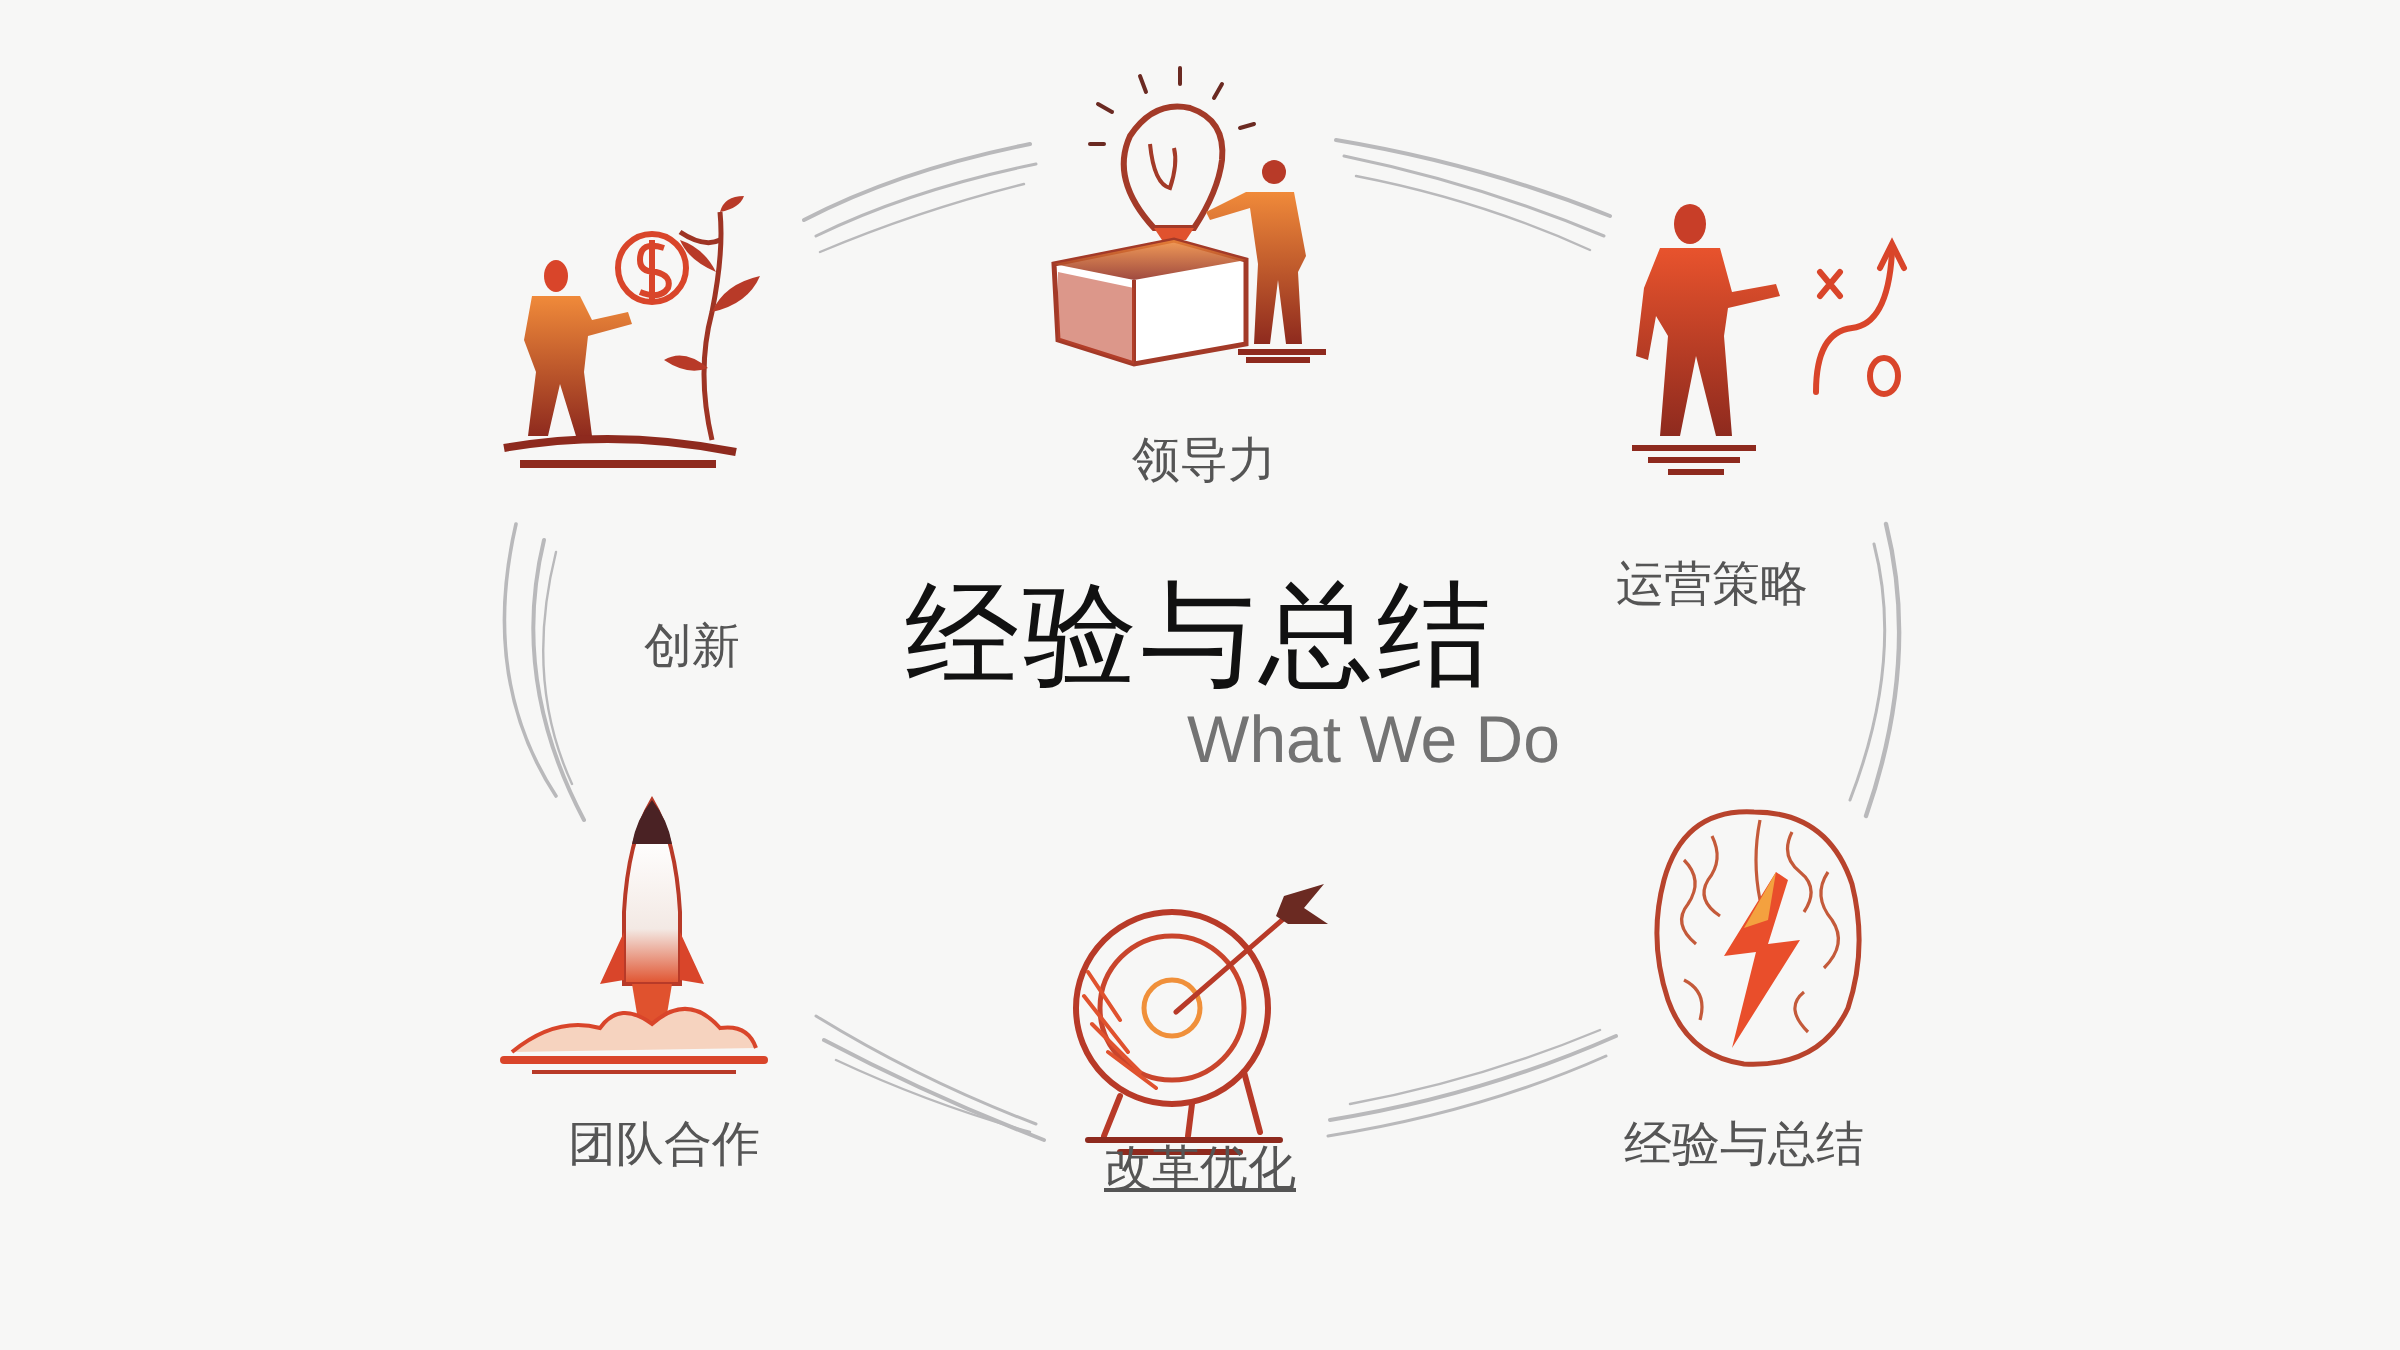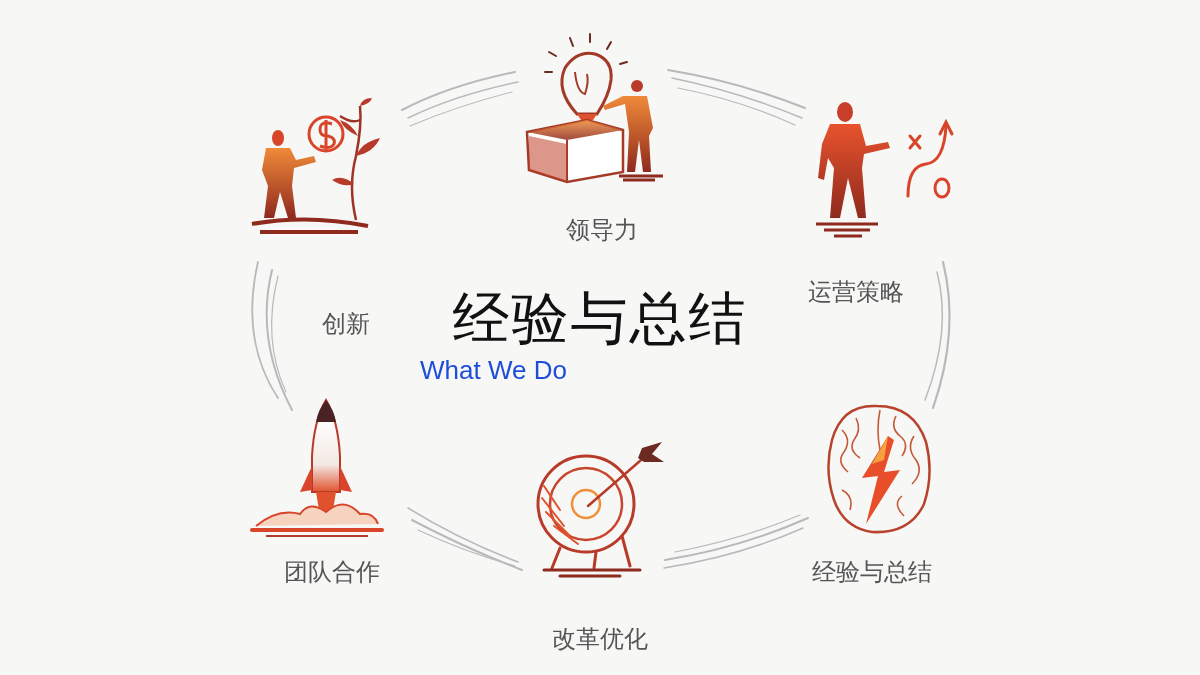--- a/index.html
+++ b/index.html
@@ -8,23 +8,23 @@
     background:#f7f7f6;
     font-family:"DejaVu Sans", "Liberation Sans", sans-serif;
   }
   .stage { position:absolute; left:0; top:0; width:1200px; height:675px; }
   .arcs { position:absolute; left:0; top:0; width:1200px; height:675px; }
   .title {
     position:absolute; left:420px; top:282px; width:360px; text-align:center;
     font-size:57px; line-height:72px; color:#111; letter-spacing:2px;
   }
   .subtitle {
-    position:absolute; left:420px; top:350px; width:360px; text-align:left;
+    position:absolute; left:420px; top:350px; width:360px; text-align:right;
     font-family:"Liberation Sans", sans-serif;
-    font-size:26px; line-height:40px; color:#1d4ed8;
+    font-size:33px; line-height:40px; color:#737373;
   }
   .label {
     position:absolute; font-size:24px; line-height:24px; color:#555;
     white-space:nowrap; text-align:right;
   }
   .icon { position:absolute; }
 </style>
 </head>
 <body>
 
@@ -140,21 +140,21 @@
         <circle cx="56" cy="68" r="48" stroke="#b83a28" stroke-width="3"></circle>
         <circle cx="56" cy="68" r="36" stroke="#c9452c" stroke-width="2.5"></circle>
         <circle cx="56" cy="68" r="14" stroke="#f0903a" stroke-width="2.5"></circle>
         <path d="M14 50 L30 74 M12 62 L34 90 M16 76 L40 100 M24 90 L48 108" stroke="#e0522e" stroke-width="2"></path>
         <path d="M30 112 L22 132 M66 116 L64 132 M92 100 L100 130" stroke="#b83a28" stroke-width="3"></path>
         <path d="M14 134 L110 134 M30 140 L90 140" stroke="#8e2a1e" stroke-width="3"></path>
         <line x1="58" y1="70" x2="118" y2="18" stroke="#b83a28" stroke-width="2.5"></line>
       </g>
       <path d="M112 12 L132 6 L122 18 L134 26 L114 26 L108 22 Z" fill="#6b2a22"></path>
     </svg>
-    <div class="label" style="left:552px;top:627px;width:96px;">改革优化</div>
+    <div class="label" style="left:552px;top:572px;width:96px;text-decoration:underline;">改革优化</div>
   </div>
 
   <div>
     <svg class="icon" style="left:248px;top:396px;" width="140" height="148" viewBox="0 0 140 148">
       <defs>
         <linearGradient id="g4" x1="0" y1="0" x2="0" y2="1">
           <stop offset="0" stop-color="#5a2a28"></stop>
             <stop offset="0.2" stop-color="#fff"></stop>
           <stop offset="0.7" stop-color="#f3e9e4"></stop>
             <stop offset="1" stop-color="#e0522e"></stop>

